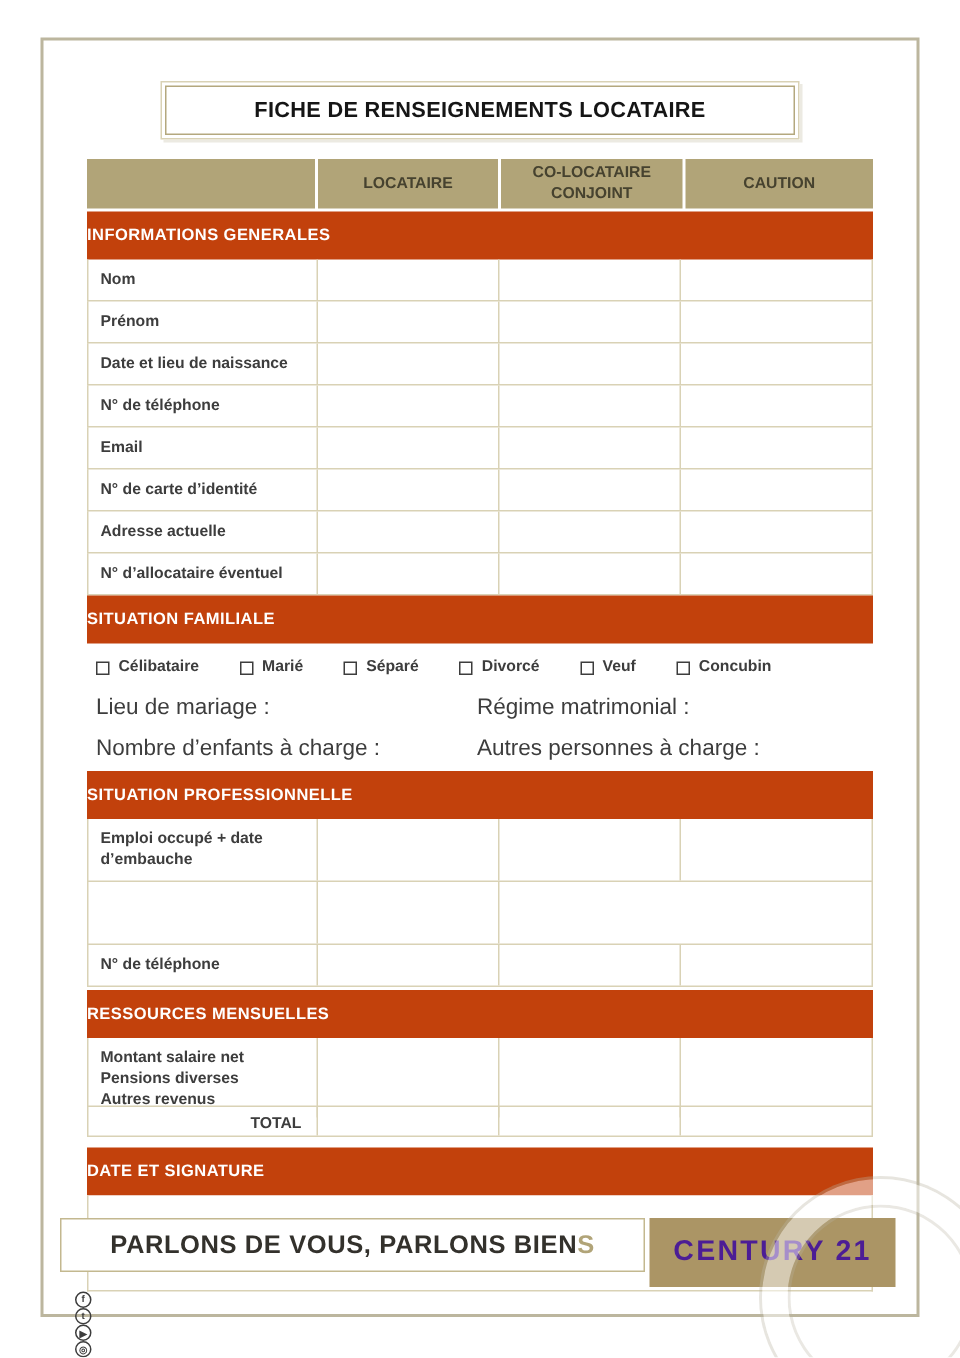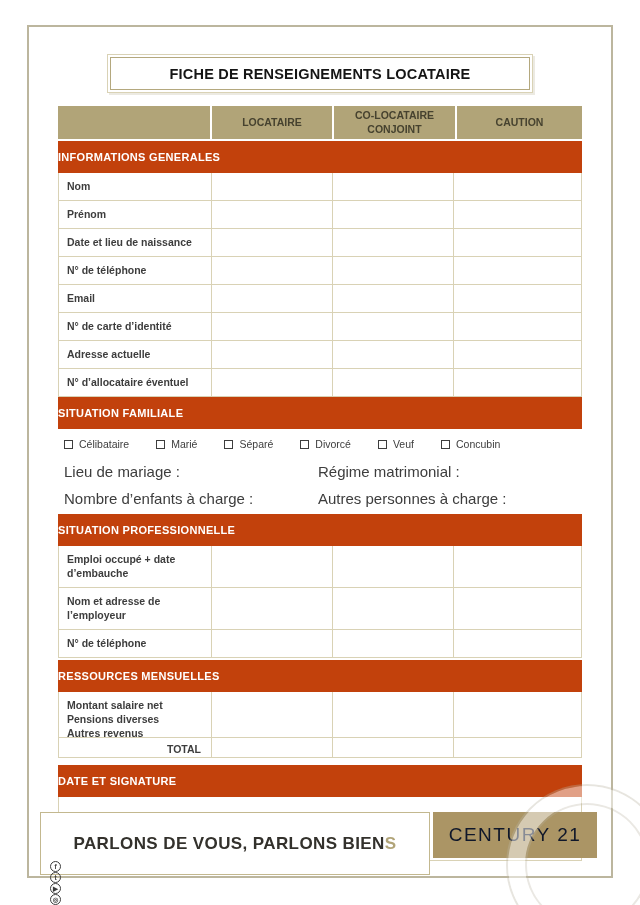--- a/index.html
+++ b/index.html
@@ -55,49 +55,49 @@
   }
   .row-std  { height:28px; }
   .row-tall { height:42px; }
   .row-xtall{ height:46px; }
   .row-total{ height:20px; }
   .row-total .label-cell { text-align:right; padding:4px 10px 0 0; }
 
   
   .fam-area { padding:7px 6px 10px 6px; }
   .cb-row { display:flex; align-items:center; gap:0; margin-top:2px; }
-  .cb-item { display:flex; align-items:center; margin-right:27px; }
+  .cb-item { display:flex; align-items:flex-end; margin-right:27px;font-weight:bold; }
   .cb-box {
     width:9px; height:9px; border:1.3px solid #3d3d3d; background:#fff;
     display:inline-block; margin-right:6px; flex:0 0 auto;
   }
   .cb-label { font-size:10.5px; color:#3d3d3d; }
   .fam-line { position:relative; margin-top:13px; height:14px; }
   .fam-field { font-size:15px; color:#3d3d3d; }
   .fam-field.right { position:absolute; left:254px; top:0; }
 
   
   .sig-box {
     height:64px; border:1px solid #d9d2b5; border-top:none; background:#fff;
   }
   .small-gap { height:5px; }
 
   
   .footer { position:absolute; top:812px; left:40px; height:46px; display:flex; }
   .slogan-box {
-    width:390px; height:63px; background:#fff; border:1px solid #c3b88f;
+    width:390px; height:36px; background:#fff; border:1px solid #c3b88f;
     display:flex; align-items:center; justify-content:center;
   }
   .slogan-main { font-size:17px; font-weight:bold; color:#33312c; letter-spacing:.4px; }
   .slogan-accent { font-size:17px; font-weight:bold; color:#b1a478; letter-spacing:.4px; }
   .brand-box {
     width:164px; height:46px; background:#ab9565; margin-left:3px;
     display:flex; align-items:center; justify-content:center; position:relative;
   }
-  .brand-text { font-size:19px; font-weight:normal; color:#0f172a; letter-spacing:1.5px; }
+  .brand-text { font-size:19px; font-weight:bold; color:#4c1d95; letter-spacing:1.5px; }
 
   .watermark {
     position:absolute; left:508px; top:786px; width:158px; height:158px;
     border-radius:50%; border:17px solid rgba(255,255,255,.5);
     box-shadow:0 0 0 2px rgba(186,180,162,.35), inset 0 0 0 2px rgba(186,180,162,.3);
     z-index:5; pointer-events:none;
   }
 
   .social-row {
     position:absolute; top:861px; left:50px; display:flex; align-items:flex-start;flex-direction:column;
@@ -230,21 +230,20 @@
         <span>SITUATION PROFESSIONNELLE</span>
       </div>
 
       <div class="grid-row row-tall">
         <div class="cell label-cell">Emploi occupé + date d’embauche</div>
         <div class="cell"></div>
         <div class="cell"></div>
         <div class="cell"></div>
       </div>
       <div class="grid-row row-tall">
-        <div class="cell label-cell">Nom et adresse de l’employeur</div>
         <div class="cell"></div>
         <div class="cell"></div>
         <div class="cell"></div>
       </div>
       <div class="grid-row row-std">
         <div class="cell label-cell">N° de téléphone</div>
         <div class="cell"></div>
         <div class="cell"></div>
         <div class="cell"></div>
       </div>

